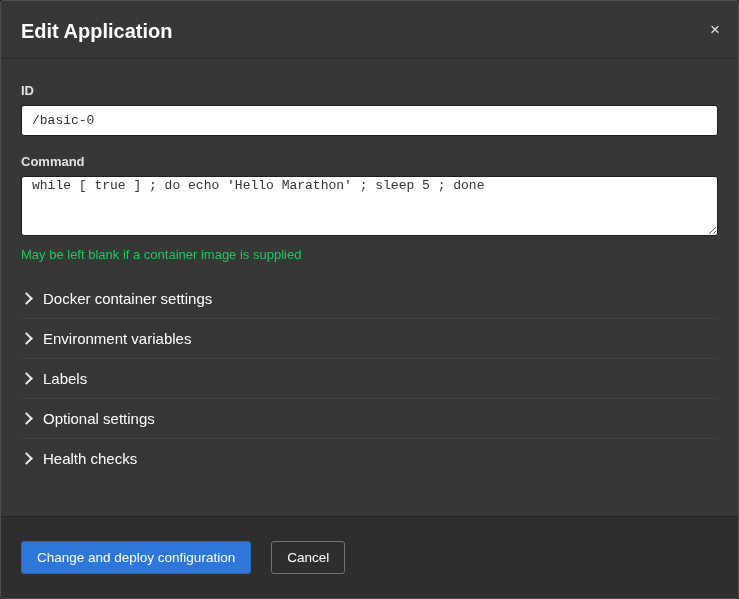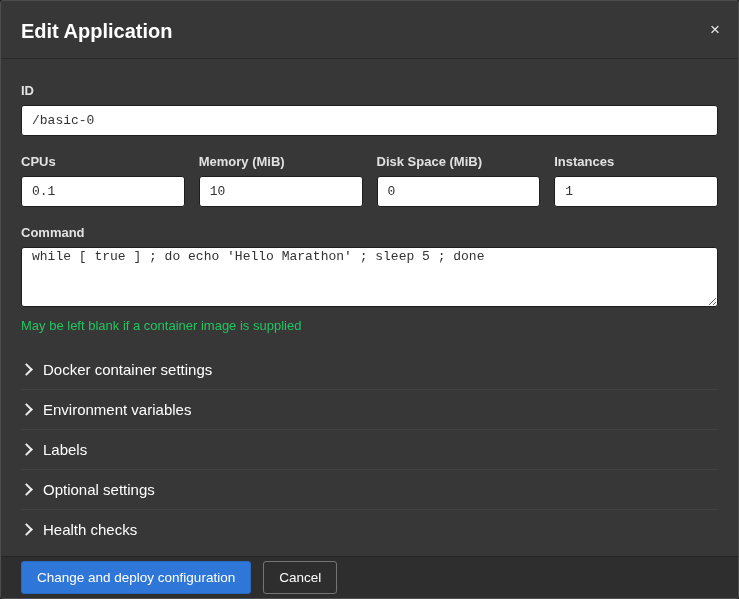--- a/index.html
+++ b/index.html
@@ -84,22 +84,22 @@
     transform:rotate(45deg);
     margin-left:1px;
   }
   .section-label{
     font-size:15px;font-weight:400;color:#ffffff;line-height:18px;
   }
   
   .modal-footer{
     background:#2e2e2e;
     border-top:1px solid #242424;
-    padding:4px 20px;
-    display:flex;align-items:center;gap:12px;
+    padding:24px 20px;
+    display:flex;align-items:center;gap:20px;
   }
   .btn{
     box-sizing:border-box;
     height:33px;
     display:inline-flex;align-items:center;justify-content:center;
     padding:0 15px;
     border-radius:3px;
     font-family:"Liberation Sans", sans-serif;
     font-size:13.5px;color:#ffffff;
     cursor:pointer;
@@ -123,38 +123,20 @@
     <button class="close-btn">×</button>
   </div>
 
   <div class="modal-body">
 
     <div>
       <span class="field-label">ID</span>
       <input class="text-input" type="text" value="/basic-0" style="">
     </div>
 
-    <div class="field-row">
-      <div class="field">
-        <span class="field-label">CPUs</span>
-        <input class="text-input" type="text" value="0.1" style="">
-      </div>
-      <div class="field">
-        <span class="field-label">Memory (MiB)</span>
-        <input class="text-input" type="text" value="10" style="">
-      </div>
-      <div class="field">
-        <span class="field-label">Disk Space (MiB)</span>
-        <input class="text-input" type="text" value="0" style="">
-      </div>
-      <div class="field">
-        <span class="field-label">Instances</span>
-        <input class="text-input" type="text" value="1" style="">
-      </div>
-    </div>
 
     <div class="field-block">
       <span class="field-label">Command</span>
       <textarea class="text-input" style="">while [ true ] ; do echo 'Hello Marathon' ; sleep 5 ; done</textarea>
       <div class="help-text">May be left blank if a container image is supplied</div>
     </div>
 
     <div class="sections">
       <div class="section-row">
         <span class="chevron-right"></span>

